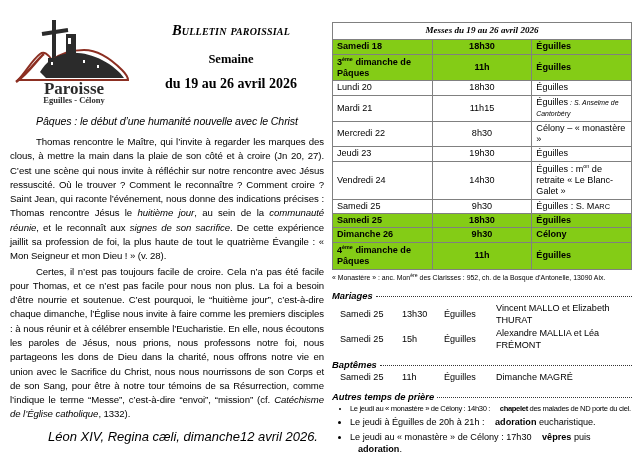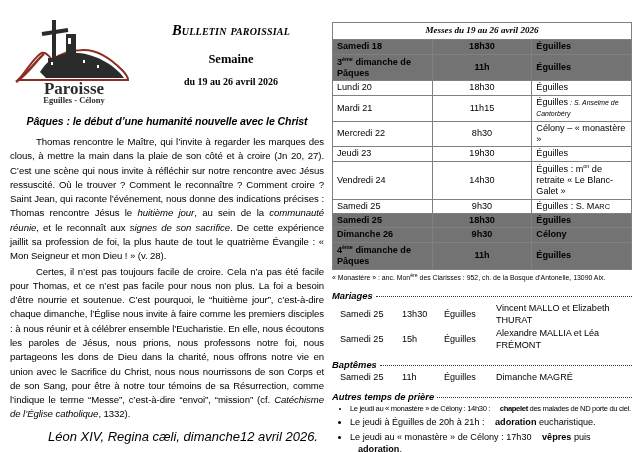--- a/index.html
+++ b/index.html
@@ -31,26 +31,26 @@
     font-size: 14.5px; letter-spacing: .2px;
     font-variant: small-caps;
     text-transform: none;
   }
   .semaine {
     font-family: "Liberation Serif", serif;
     font-weight: bold; font-size: 12.5px; margin-top: 13px;
   }
   .dates {
     font-family: "Liberation Serif", serif;
-    font-weight: bold; font-size: 10px; margin-top: 9px;
+    font-weight: bold; font-size: 14px; margin-top: 9px;
   }
 
   .lede {
     text-align: center;
-    font-weight: bold; font-style: italic;
+    font-weight: normal; font-style: italic;
     font-size: 10.6px;
     margin: 9px 0 8px 0;
     letter-spacing: -.1px;
   }
 
   .body-text {
     font-size: 9.6px;
     line-height: 1.49;
     text-align: justify;
     text-justify: inter-word;
@@ -99,21 +99,21 @@
   .m-head {
     text-align: center;
     font-style: italic; font-weight: bold;
     font-size: 10.4px;
     padding: 2px 0 3px 0 !important;
     font-family: "Liberation Serif", serif;
   }
   .col-day   { width: 92px; }
   .col-time  { width: 58px; text-align: center; }
   .col-place { width: auto; }
-  tr.shade td { background: #737373; font-weight: bold; }
+  tr.shade td { background: #84cc16; font-weight: bold; }
   td.sub {
     font-size: 7.2px; font-weight: bold; line-height: 1.18;
     padding-top: 1px !important;
   }
   td.sub sup { font-size: 5.4px; }
   .saint { font-size: 6.9px; font-style: italic; }
 
   .footnote {
     font-size: 6.9px;
     margin-top: 2px;

